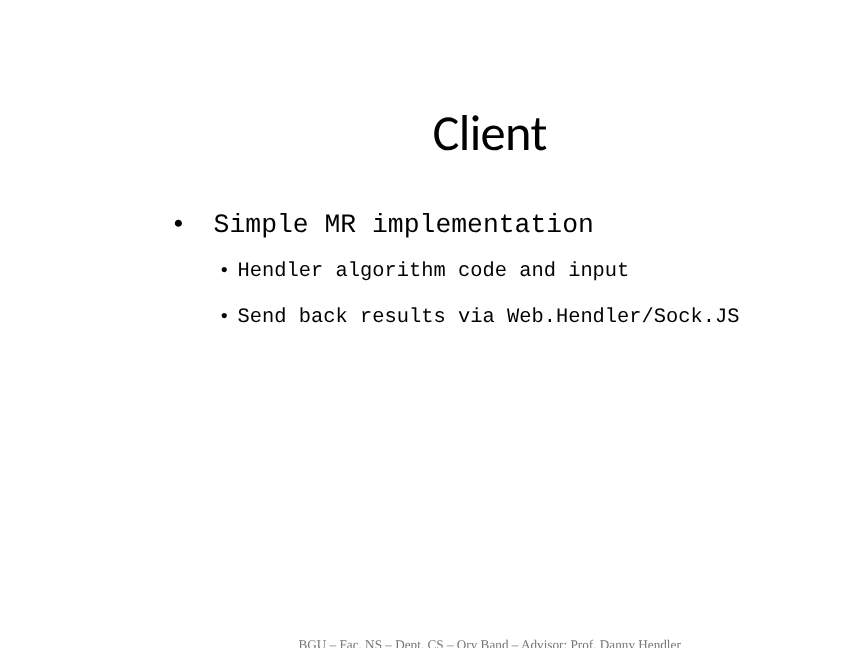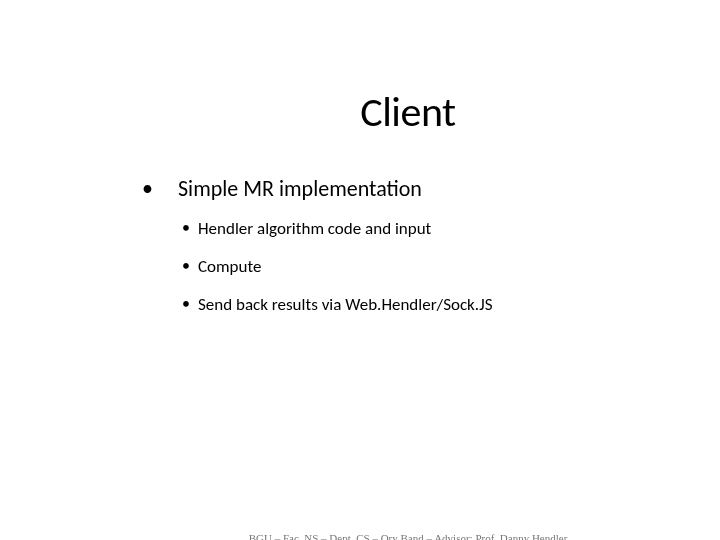--- a/index.html
+++ b/index.html
@@ -31,20 +31,21 @@
       color: #000000;
       letter-spacing: -0.5px;
     }
     .content {
       padding-left: 0;
     }
     .level1 {
       list-style: none;
       margin: 0;
       padding: 0;
+      font-family: Liberation Mono, monospace;
     }
     .level1 > li {
       font-size: 22px;
       font-weight: 400;
       color: #000000;
       margin-bottom: 4px;
       position: relative;
       padding-left: 22px;
     }
     .level1 > li::before {
@@ -90,20 +91,19 @@
 <body>
 
 <div class="slide">
   <h1 class="title">Client</h1>
   <div class="content">
     <ul class="level1">
       <li>
         <span>Simple MR implementation</span>
         <ul class="level2">
           <li>Hendler algorithm code and input</li>
-          <li>Compute</li>
           <li>Send back results via Web.Hendler/Sock.JS</li>
         </ul>
       </li>
     </ul>
   </div>
   <div class="footer">BGU – Fac. NS – Dept. CS – Ory Band – Advisor: Prof. Danny Hendler</div>
 </div>
 
 </body></html>

